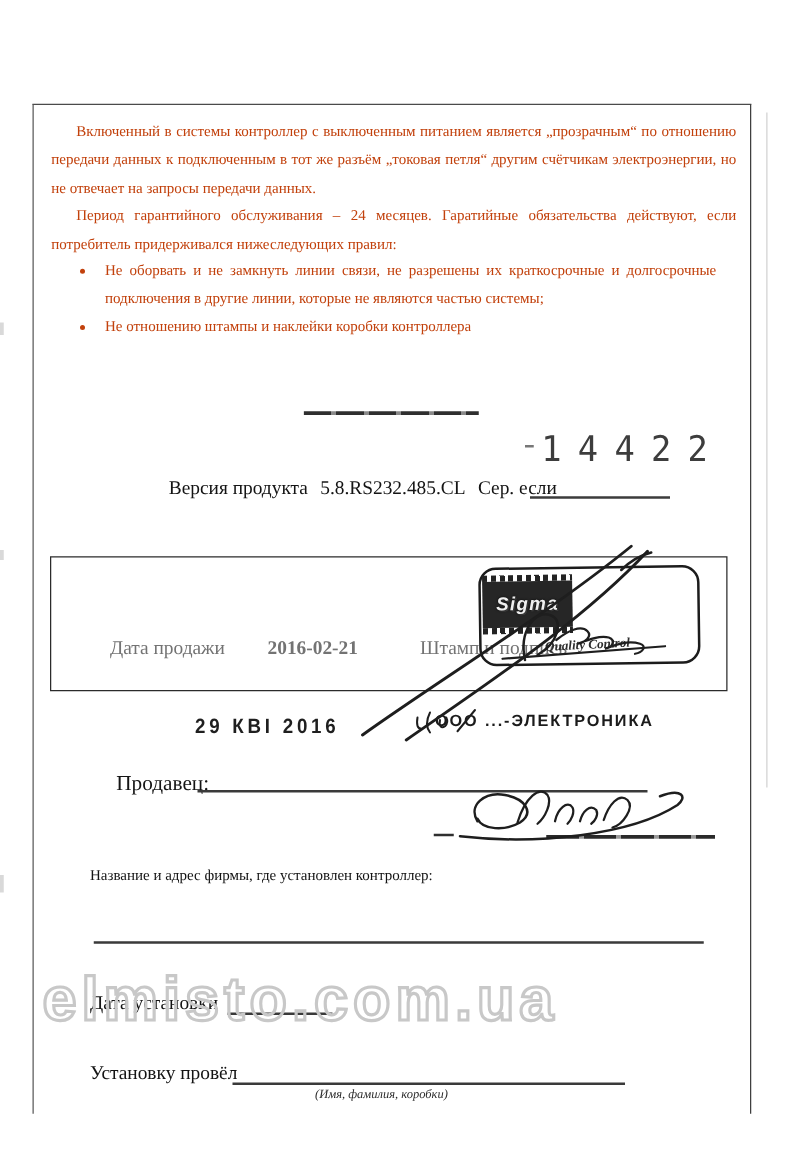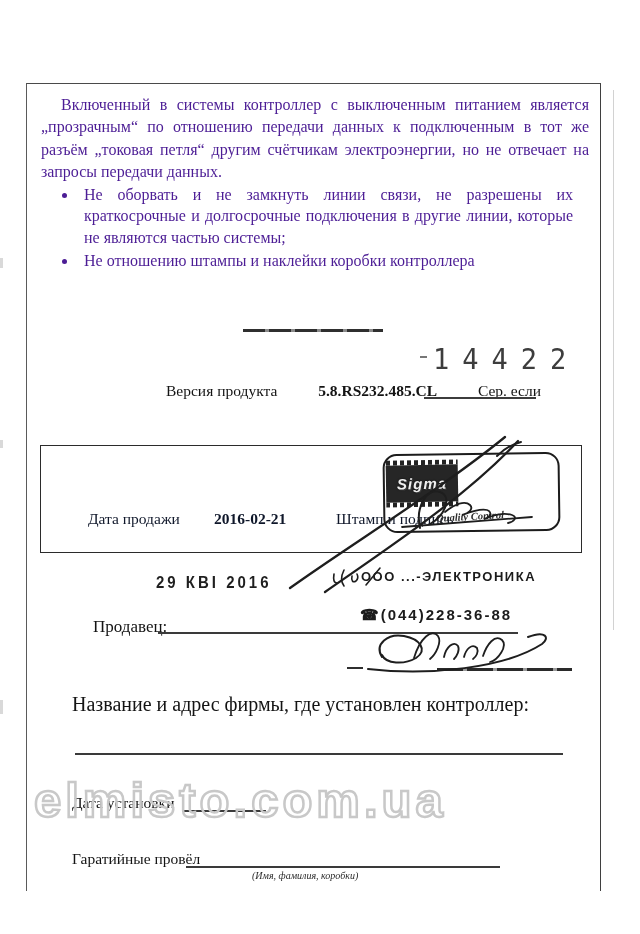--- a/index.html
+++ b/index.html
@@ -10,43 +10,43 @@
   
   .frame{
     position:absolute;left:26px;top:83px;width:573px;height:807px;
     border-top:1.5px solid #4a4a4a;border-left:1px solid #5a5a5a;border-right:1.5px solid #3f3f3f;
   }
   .scan-line-right{position:absolute;left:613px;top:90px;width:1px;height:540px;background:#d2d2d2;}
   .smudge{position:absolute;left:0;width:3px;background:#d9d9d9;}
   
   .doc-text{
     position:absolute;left:41px;top:94px;width:548px;
-    font-size:16px;line-height:22.4px;text-align:justify;color:#4c1d95;
+    font-size:12px;line-height:22.4px;text-align:justify;color:#c2410c;
   }
   .doc-text p{margin:0;text-indent:20px;}
   .doc-text ul{margin:0 16px 0 0;padding-left:37px;}
   .doc-text li{padding-left:6px;line-height:21.8px;margin-bottom:1px;}
   
   .divider-short{
     position:absolute;left:243px;top:329px;width:140px;height:3px;
     background:repeating-linear-gradient(90deg,#2f2f2f 0 22px,#8a8a8a 22px 26px);
   }
   .serial-stamp{
     position:absolute;left:433px;top:344px;
     font-family:"DejaVu Sans Mono",monospace;font-size:27px;color:#3d3d3d;
     letter-spacing:13px;transform:scaleY(1.05);white-space:nowrap;
   }
   .serial-tick{position:absolute;left:420px;top:356px;width:7px;height:2px;background:#777;}
   .version-line{position:absolute;left:135px;top:382px;font-size:15.5px;white-space:nowrap;color:#141414;}
-  .version-line .b{font-weight:bold;}
-  .version-line span{margin-right:6px;margin-left:31px;}
+  .version-line .b{font-weight:normal;}
+  .version-line span{margin-right:6px;}
   .u-serial{position:absolute;left:424px;top:397px;width:112px;height:2px;background:#3c3c3c;}
   
   .sale-box{position:absolute;left:40px;top:445px;width:540px;height:106px;border:1.5px solid #2b2b2b;}
-  .sale-label{position:absolute;top:510px;font-size:15.5px;color:#0f172a;white-space:nowrap;}
+  .sale-label{position:absolute;top:510px;font-size:15.5px;color:#737373;white-space:nowrap;}
   .sale-date-label{left:88px;}
   .sale-date-value{left:214px;font-weight:bold;}
   .sale-stamp-label{left:336px;}
   
   .stamp-frame{
     position:absolute;left:383px;top:453px;width:173px;height:75px;
     border:2px solid #1c1c1c;border-radius:14px;transform:rotate(-0.8deg);
   }
   .stamp-logo{position:absolute;left:386px;top:460px;width:72px;height:47px;display:flex;flex-direction:column;transform:rotate(-1deg);}
   .dash-row{height:5px;background:repeating-linear-gradient(90deg,#232323 0 4px,transparent 4px 7px);}
@@ -61,30 +61,30 @@
   }
   
   .date-stamp{
     position:absolute;left:156px;top:573px;font-family:"Liberation Sans",sans-serif;
     font-weight:bold;font-size:15px;letter-spacing:3px;color:#1f1f1f;transform:scaleY(1.1);white-space:nowrap;
   }
   .addr-line{
     position:absolute;font-family:"Liberation Sans",sans-serif;font-weight:bold;color:#1b1b1b;
     letter-spacing:1.5px;text-transform:uppercase;white-space:nowrap;
   }
-  .addr-1{left:348px;top:569px;font-size:13px;margin-left:13px;}
+  .addr-1{left:348px;top:569px;font-size:13px;}
   .addr-2{left:378px;top:588px;font-size:14px;}
   .addr-3{left:360px;top:606px;font-size:15px;letter-spacing:2px;}
   .seller-label{position:absolute;left:93px;top:617px;font-size:17px;color:#141414;}
   .u-seller{position:absolute;left:158px;top:632px;width:360px;height:1.5px;background:#3a3a3a;}
   .dash-a{position:absolute;left:347px;top:667px;width:16px;height:2px;background:#2f2f2f;}
   .dash-b{position:absolute;left:437px;top:668px;width:135px;height:2.5px;
     background:repeating-linear-gradient(90deg,#2a2a2a 0 26px,#9a9a9a 26px 30px);}
   
-  .firm-label{position:absolute;left:72px;top:693px;font-size:20px;color:#141414;white-space:nowrap;}
+  .firm-label{position:absolute;left:72px;top:693px;font-size:12px;color:#141414;white-space:nowrap;}
   .u-firm{position:absolute;left:75px;top:753px;width:488px;height:2px;background:#3a3a3a;}
   .install-date-label{position:absolute;left:72px;top:794px;font-size:15.5px;color:#141414;text-align:center;}
   .u-install-date{position:absolute;left:182px;top:810px;width:84px;height:1.5px;background:#3a3a3a;}
   .install-by-label{position:absolute;left:72px;top:850px;font-size:15.5px;color:#141414;}
   .u-install-by{position:absolute;left:186px;top:866px;width:314px;height:1.5px;background:#3a3a3a;}
   .by-hint{position:absolute;left:252px;top:870px;font-size:10px;font-style:italic;color:#2a2a2a;white-space:nowrap;}
   
   .watermark{
     position:absolute;left:34px;top:772px;z-index:5;pointer-events:none;
     font-family:"Liberation Sans",sans-serif;font-size:49px;font-weight:bold;letter-spacing:4px;
@@ -99,20 +99,21 @@
 <div class="page">
 
   <div class="frame"></div>
   <div class="scan-line-right"></div>
   <div class="smudge" style="top:258px;height:10px;"></div>
   <div class="smudge" style="top:440px;height:8px;"></div>
   <div class="smudge" style="top:700px;height:14px;"></div>
 
   <div class="doc-text">
     <p>Включенный в системы контроллер с выключенным питанием является „прозрачным“ по отношению передачи данных к подключенным в тот же разъём „токовая петля“ другим счётчикам электроэнергии, но не отвечает на запросы передачи данных.</p>
+    <p>Период гарантийного обслуживания – 24 месяцев. Гаратийные обязательства действуют, если потребитель придерживался нижеследующих правил:</p>
     <ul>
       <li>Не оборвать и не замкнуть линии связи, не разрешены их краткосрочные и долгосрочные подключения в другие линии, которые не являются частью системы;</li>
       <li>Не отношению штампы и наклейки коробки контроллера</li>
     </ul>
   </div>
 
   <div class="divider-short"></div>
   <div class="serial-tick"></div>
   <div class="serial-stamp">14422</div>
 
@@ -132,36 +133,33 @@
   <div class="stamp-logo">
     <div class="dash-row"></div>
     <div class="logo-core">Sigma</div>
     <div class="dash-row"></div>
   </div>
   <div class="quality-text">Quality Control</div>
 
   <div class="date-stamp">29 КВІ 2016</div>
 
   <div class="addr-line addr-1">ООО ...-Электроника</div>
-  <div class="addr-line addr-3">
-    <span>☎</span><span>(044)228-36-88</span>
-  </div>
 
   <div class="seller-label">Продавец:</div>
   <div class="u-seller"></div>
   <div class="dash-a"></div>
   <div class="dash-b"></div>
 
   <div class="firm-label">Название и адрес фирмы, где установлен контроллер:</div>
   <div class="u-firm"></div>
 
   <div class="install-date-label">Дата установки</div>
   <div class="u-install-date"></div>
 
-  <div class="install-by-label">Гаратийные провёл</div>
+  <div class="install-by-label">Установку провёл</div>
   <div class="u-install-by"></div>
   <div class="by-hint">(Имя, фамилия, коробки)</div>
 
   <div class="watermark">elmisto.com.ua</div>
 
   <svg class="handwriting" width="640" height="934" viewBox="0 0 640 934">
 
     <g>
       <path d="M290,588 C350,545 440,490 505,437" stroke-width="2.3"></path>
       <path d="M325,592 C385,550 465,498 518,441" stroke-width="2.3"></path>

